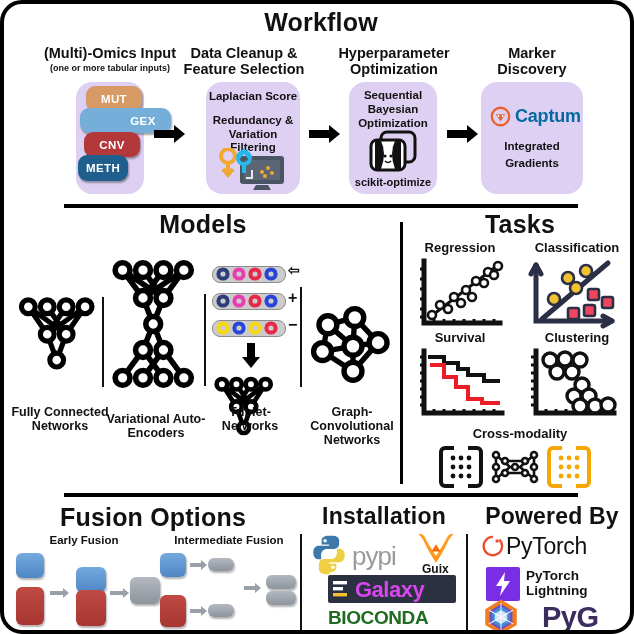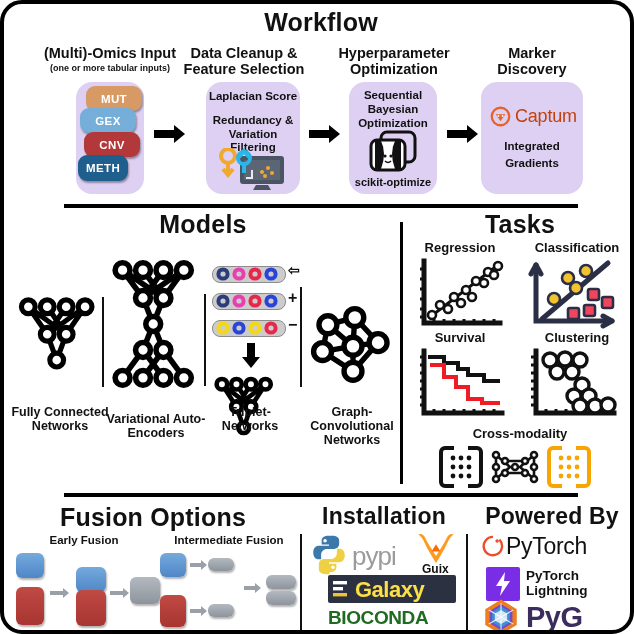--- a/index.html
+++ b/index.html
@@ -55,46 +55,46 @@
   .fa{position:absolute;}
   .fa-body{position:absolute;background:#9aa0a8;height:4px;}
   .fa-head{position:absolute;width:0;height:0;border-top:5px solid transparent;
            border-bottom:5px solid transparent;border-left:6px solid #9aa0a8;}
 
   
   .logo-txt{position:absolute;white-space:nowrap;}
   #galaxy-box{position:absolute;background:#2c3142;border-radius:2px;}
   .pypi-txt{font-size:26px;font-weight:400;color:#9b9b9b;letter-spacing:-1px;}
   .guix-txt{font-size:12px;font-weight:700;color:#111;}
-  .galaxy-txt{font-size:22px;font-weight:700;color:#fde047;letter-spacing:-.5px;text-align:right;}
+  .galaxy-txt{font-size:22px;font-weight:700;color:#d946ef;letter-spacing:-.5px;text-align:right;}
   .bioconda-txt{font-size:19px;font-weight:700;color:#1f6b1f;letter-spacing:-.4px;}
   .pytorch-txt{font-size:23px;font-weight:400;color:#111;letter-spacing:-.3px;}
   .ptl-txt{font-size:13.5px;font-weight:700;color:#111;line-height:1.12;}
   .pyg-txt{font-size:29px;font-weight:700;color:#3b2d5e;letter-spacing:-.5px;}
   #ptl-box{position:absolute;background:#792ee5;border-radius:2px;}
-  .captum-txt{font-size:18px;font-weight:400;color:#c2410c;letter-spacing:-.2px;}
+  .captum-txt{font-size:18px;font-weight:700;color:#0369a1;letter-spacing:-.2px;}
 </style>
 </head>
 <body>
 
 <div id="fig">
 
   <div id="workflow">
 
     <div id="wf-title" class="sec-title">Workflow</div>
 
     <div class="wf-col" style="left:36px;width:140px;">
       <div class="col-title">(Multi)-Omics Input</div>
       <div class="sub-note" style="margin-top:2px;">(one or more tabular inputs)</div>
     </div>
     <div class="wf-card" style="left:72px;top:74px;width:68px;height:112px;"></div>
     <div class="omic" style="left:82px;top:78px;width:56px;height:25px;background:#d79a64;">
       <span>MUT</span>
     </div>
-    <div class="omic" style="left:76px;top:100px;width:56px;height:25px;background:#76aeda;">
+    <div class="omic" style="left:76px;top:100px;width:56px;height:25px;background:#76aeda;padding-left:35px;">
       <span>GEX</span>
     </div>
     <div class="omic" style="left:80px;top:124px;width:56px;height:25px;background:#b2383a;">
       <span>CNV</span>
     </div>
     <div class="omic" style="left:74px;top:147px;width:50px;height:26px;background:#1f5f8e;">
       <span>METH</span>
     </div>
 
     <div class="arrow" style="left:150px;top:122px;">
@@ -569,17 +569,17 @@
 
     <svg width="42" height="42" viewBox="0 0 48 48" style="position:absolute;left:476px;top:97px;">
       <polygon points="24,4 42,15 42,33 24,44 6,33 6,15" fill="#f07c1e"></polygon>
       <polygon points="24,9 37,17 37,31 24,39 11,31 11,17" fill="#6f4fc9"></polygon>
       <polygon points="24,12 34,18 34,30 24,36 14,30 14,18" fill="#3f8fd4"></polygon>
       <polygon points="24,16 31,20 31,28 24,32 17,28 17,20" fill="#cfe4f6"></polygon>
       <g stroke="#fff" stroke-width="1.2" opacity=".85">
         <path d="M24 8 L24 40 M10 16 L38 32 M38 16 L10 32"></path>
       </g>
     </svg>
-    <div class="logo-txt pyg-txt" style="left:522px;top:102px;">
+    <div class="logo-txt pyg-txt" style="left:538px;top:102px;">
       <span>PyG</span>
     </div>
   </div>
 </div>
 
 </body></html>

